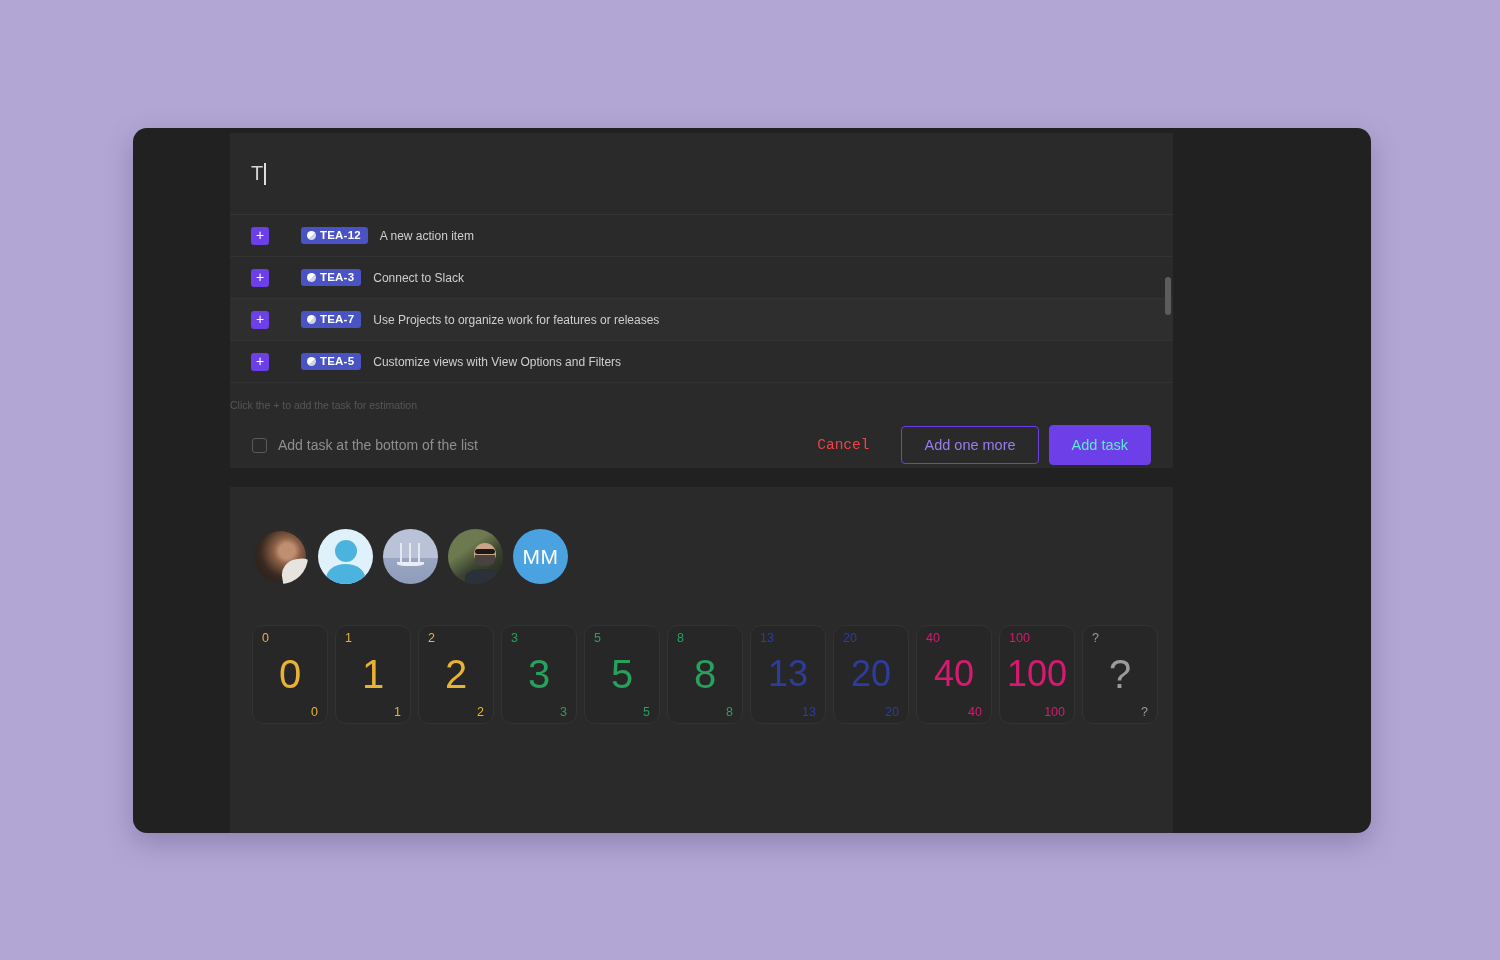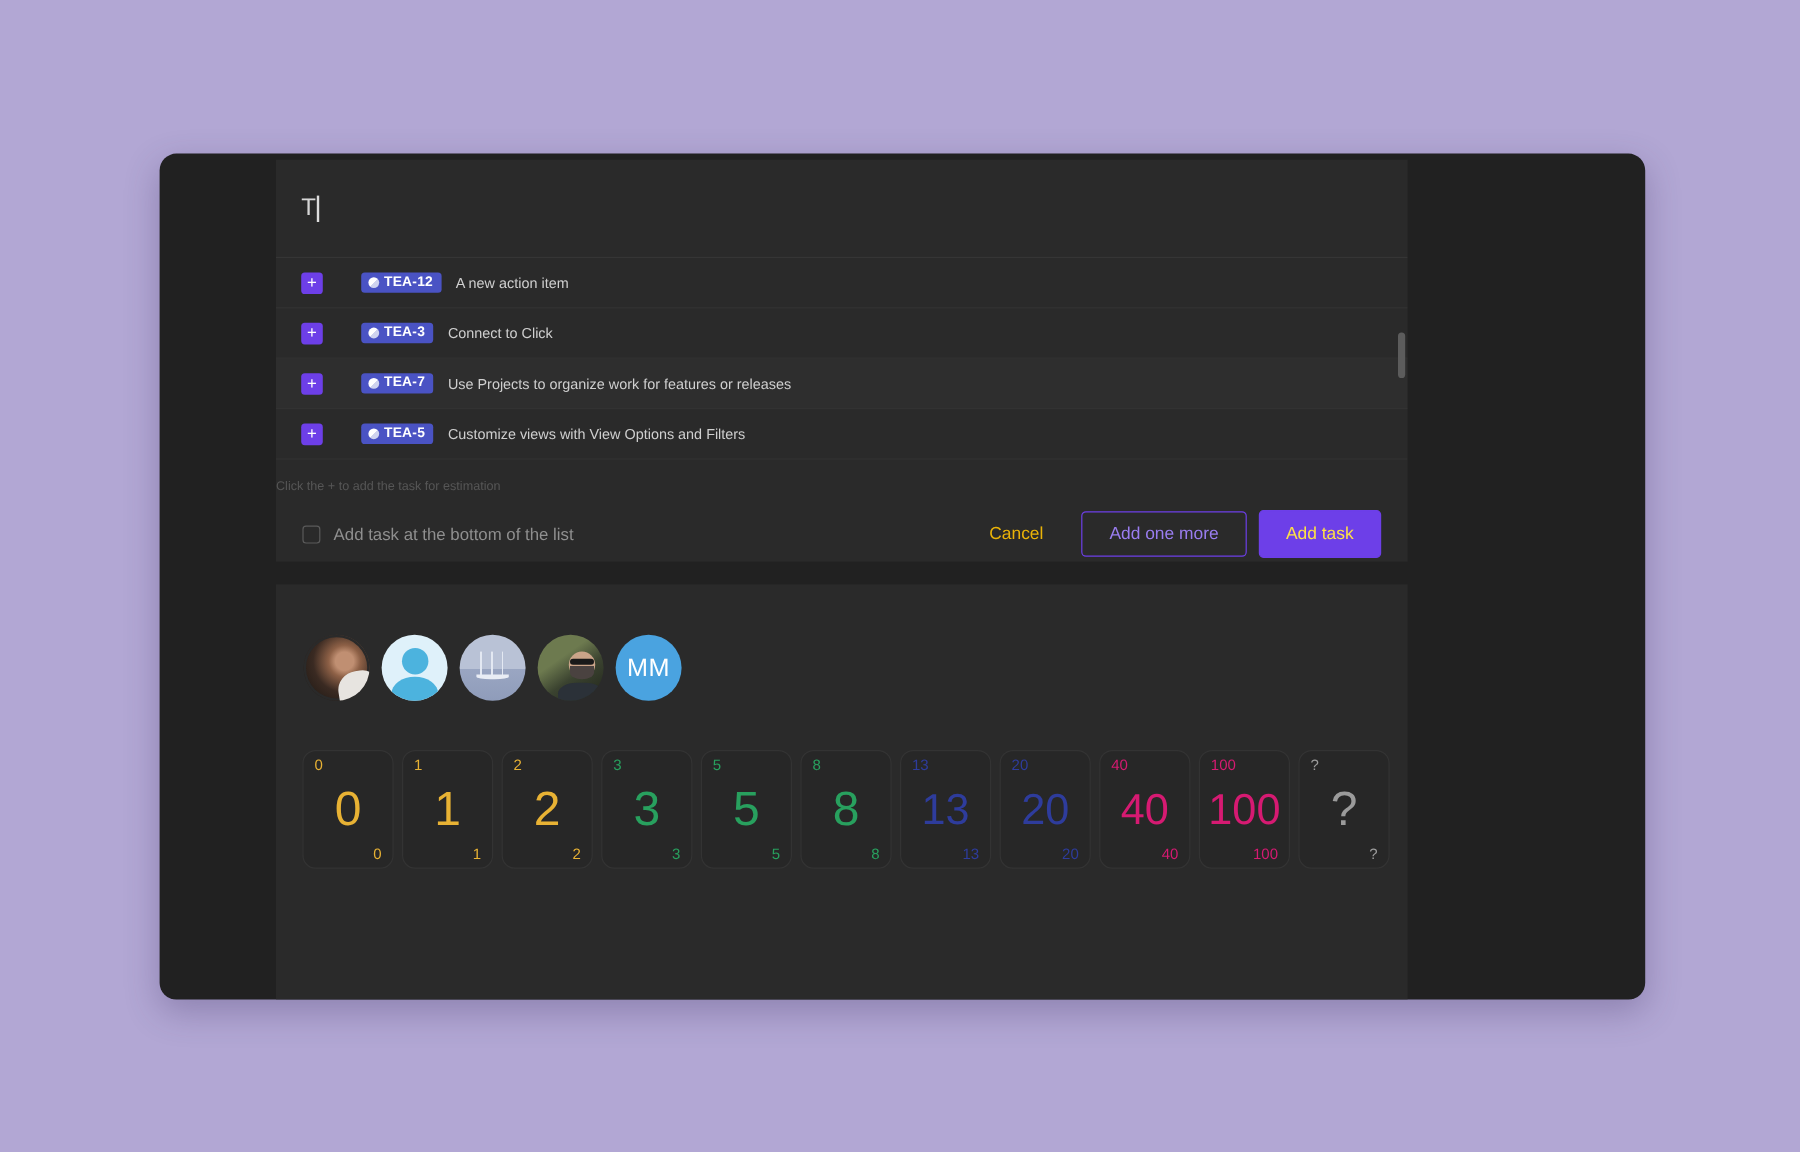--- a/index.html
+++ b/index.html
@@ -138,41 +138,41 @@
     background: transparent;
     flex: none;
   }
   .chk-label {
     color: #8f8f8f;
     font-size: 14px;
   }
   .spacer { flex: 1 1 auto; }
 
   .btn-cancel {
-    color: #eab308;
+    color: #ef4444;
     font-size: 14.5px;
     background: none;
     border: none;
     padding: 8px 14px;
     cursor: pointer;
-    font-family: Liberation Sans, sans-serif;
+    font-family: Liberation Mono, monospace;
   }
   .btn-ghost {
     color: #9a7df0;
     font-size: 14.5px;
     background: transparent;
     border: 1px solid #6d3fe8;
     border-radius: 4px;
     padding: 10px 22px;
     margin-left: 18px;
     cursor: pointer;
     font-family: inherit;
   }
   .btn-primary {
-    color: #fde047;
+    color: #5eead4;
     font-size: 14.5px;
     background: #6d3fe8;
     border: 1px solid #6d3fe8;
     border-radius: 4px;
     padding: 11px 22px;
     margin-left: 10px;
     cursor: pointer;
     font-family: inherit;
   }
 
@@ -368,21 +368,21 @@
         </div>
         <div class="sugg-title">A new action item</div>
       </div>
 
       <div class="sugg-row">
         <div class="plus-btn">+</div>
         <div class="key-badge">
           <span class="proj-dot"></span>
           <span>TEA-3</span>
         </div>
-        <div class="sugg-title">Connect to Click</div>
+        <div class="sugg-title">Connect to Slack</div>
       </div>
 
       <div class="sugg-row hl">
         <div class="plus-btn">+</div>
         <div class="key-badge">
           <span class="proj-dot"></span>
           <span>TEA-7</span>
         </div>
         <div class="sugg-title">Use Projects to organize work for features or releases</div>
       </div>

